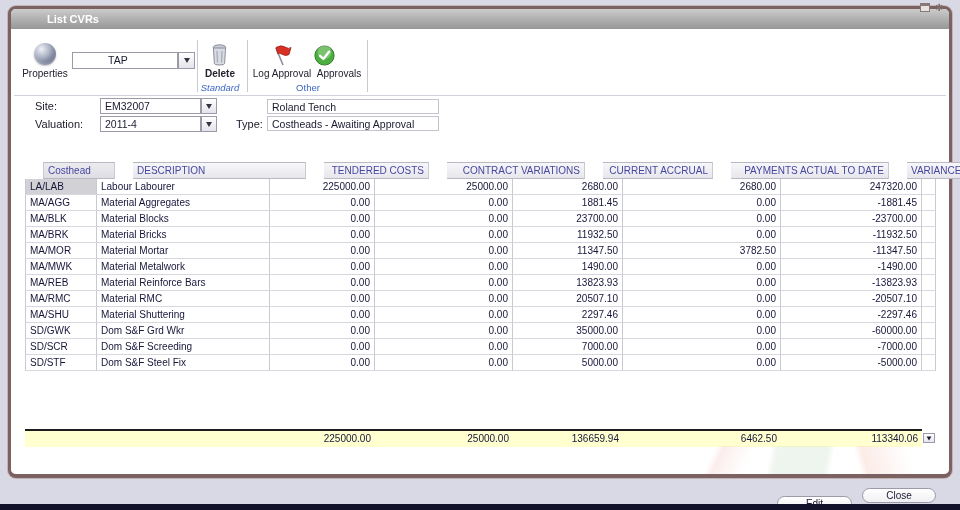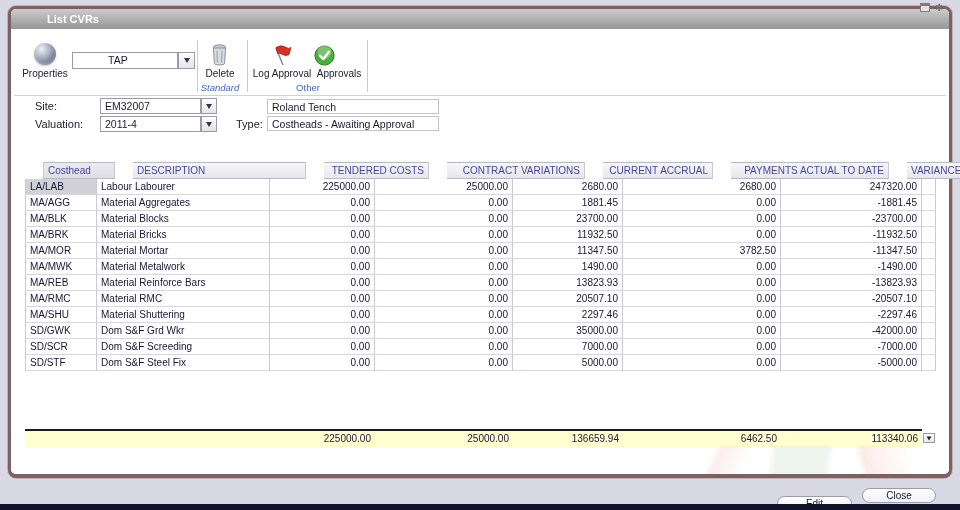--- a/index.html
+++ b/index.html
@@ -146,21 +146,21 @@
         </div>
 
       <div class="tb-sep" style="left:183px;"></div>
 
       <svg style="position:absolute; left:197px; top:12px;" width="17" height="22" viewBox="0 0 17 22">
         <ellipse cx="8.5" cy="3.4" rx="6.2" ry="2.6" fill="#c9ccd4" stroke="#8a8f9a" stroke-width="1"></ellipse>
         <path d="M2.4 4 L3.4 19.5 Q3.5 21 8.5 21 Q13.5 21 13.6 19.5 L14.6 4 Z" fill="#d8dbe2" stroke="#8a8f9a" stroke-width="1"></path>
         <line x1="6" y1="7" x2="6.4" y2="18.5" stroke="#9aa0ab" stroke-width="1"></line>
         <line x1="11" y1="7" x2="10.6" y2="18.5" stroke="#9aa0ab" stroke-width="1"></line>
       </svg>
-      <div class="tb-label" style="left:178px; top:36px; width:56px;">Delete</div>
+      <div class="tb-label" style="left:178px; top:36px; width:56px;font-weight:bold;">Delete</div>
       <div class="grp-label" style="left:178px; top:50px; width:56px;font-style:italic;">Standard</div>
 
       <div class="tb-sep" style="left:233px;"></div>
 
       <svg style="position:absolute; left:256px; top:12px;" width="24" height="23" viewBox="0 0 24 23">
         <line x1="6" y1="4" x2="13" y2="21" stroke="#8a8f9a" stroke-width="1.6"></line>
         <path d="M6 3.5 Q11 0.5 15 3 Q19 5.5 21 3.5 L19 10.5 Q16 12.5 12.5 10.5 Q9 8.5 7.8 9.8 Z" fill="#d93025" stroke="#9c1f16" stroke-width="0.8"></path>
       </svg>
       <div class="tb-label" style="left:237px; top:36px; width:62px;">Log Approval</div>
 
@@ -301,21 +301,21 @@
           <div class="cell c-variance num">-2297.46</div>
           <div class="cell c-scroll"></div>
         </div>
         <div class="row body-row">
           <div class="cell c-costhead">SD/GWK</div>
           <div class="cell c-desc">Dom S&amp;F Grd Wkr</div>
           <div class="cell c-tendered num">0.00</div>
           <div class="cell c-variat num">0.00</div>
           <div class="cell c-accrual num">35000.00</div>
           <div class="cell c-payments num">0.00</div>
-          <div class="cell c-variance num">-42000.00</div>
+          <div class="cell c-variance num">-60000.00</div>
           <div class="cell c-scroll"></div>
         </div>
         <div class="row body-row">
           <div class="cell c-costhead">SD/SCR</div>
           <div class="cell c-desc">Dom S&amp;F Screeding</div>
           <div class="cell c-tendered num">0.00</div>
           <div class="cell c-variat num">0.00</div>
           <div class="cell c-accrual num">7000.00</div>
           <div class="cell c-payments num">0.00</div>
           <div class="cell c-variance num">-7000.00</div>

